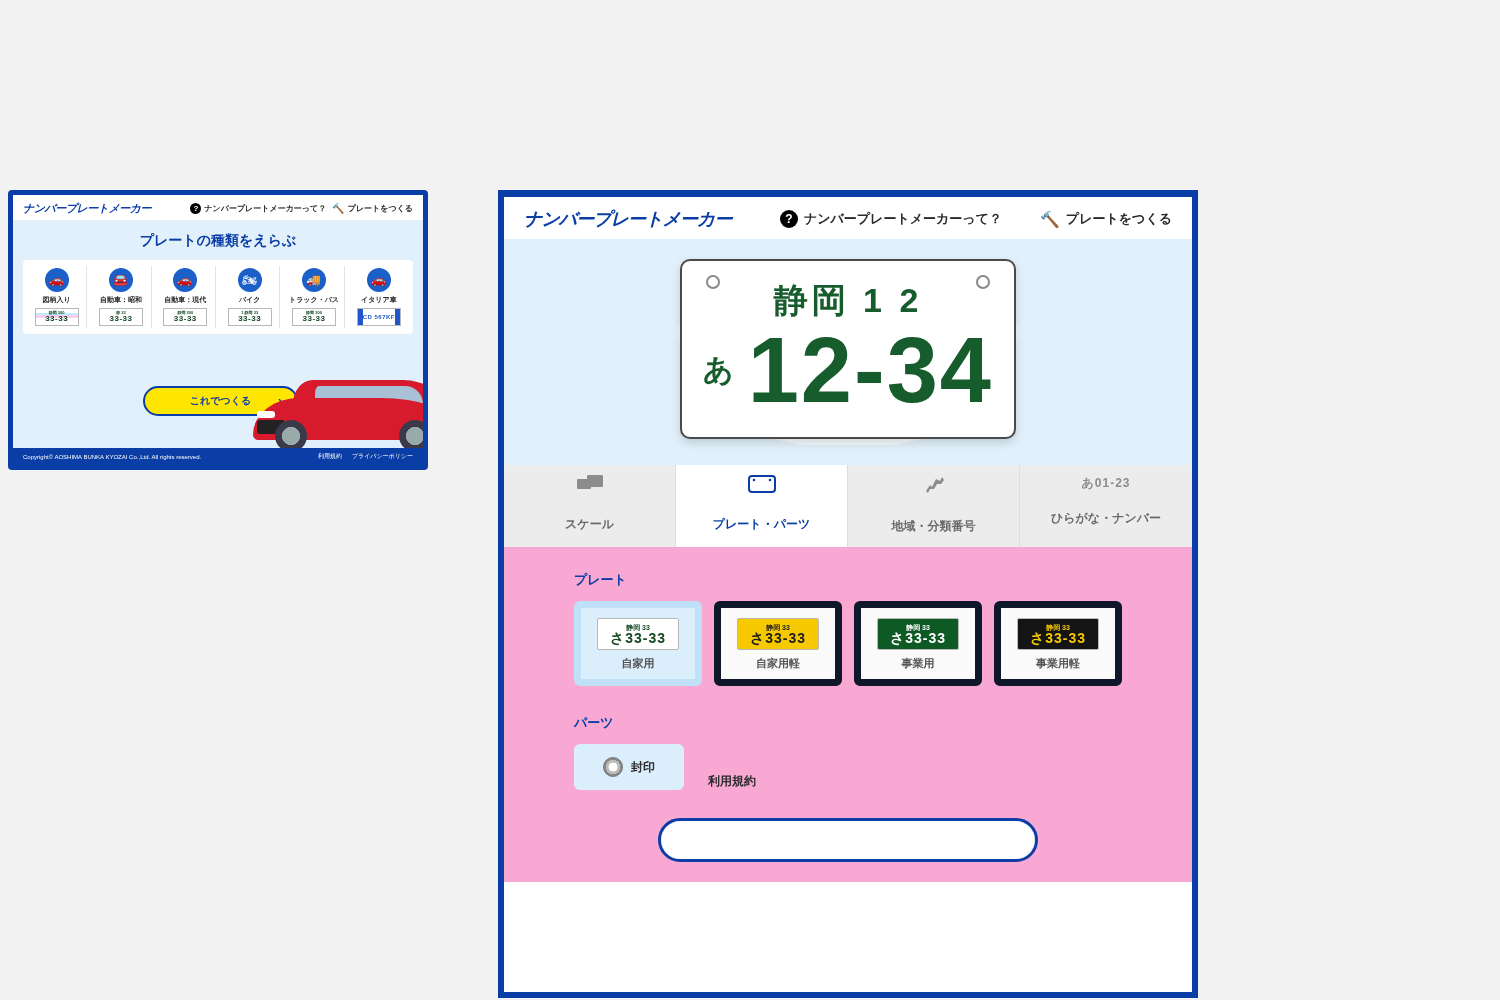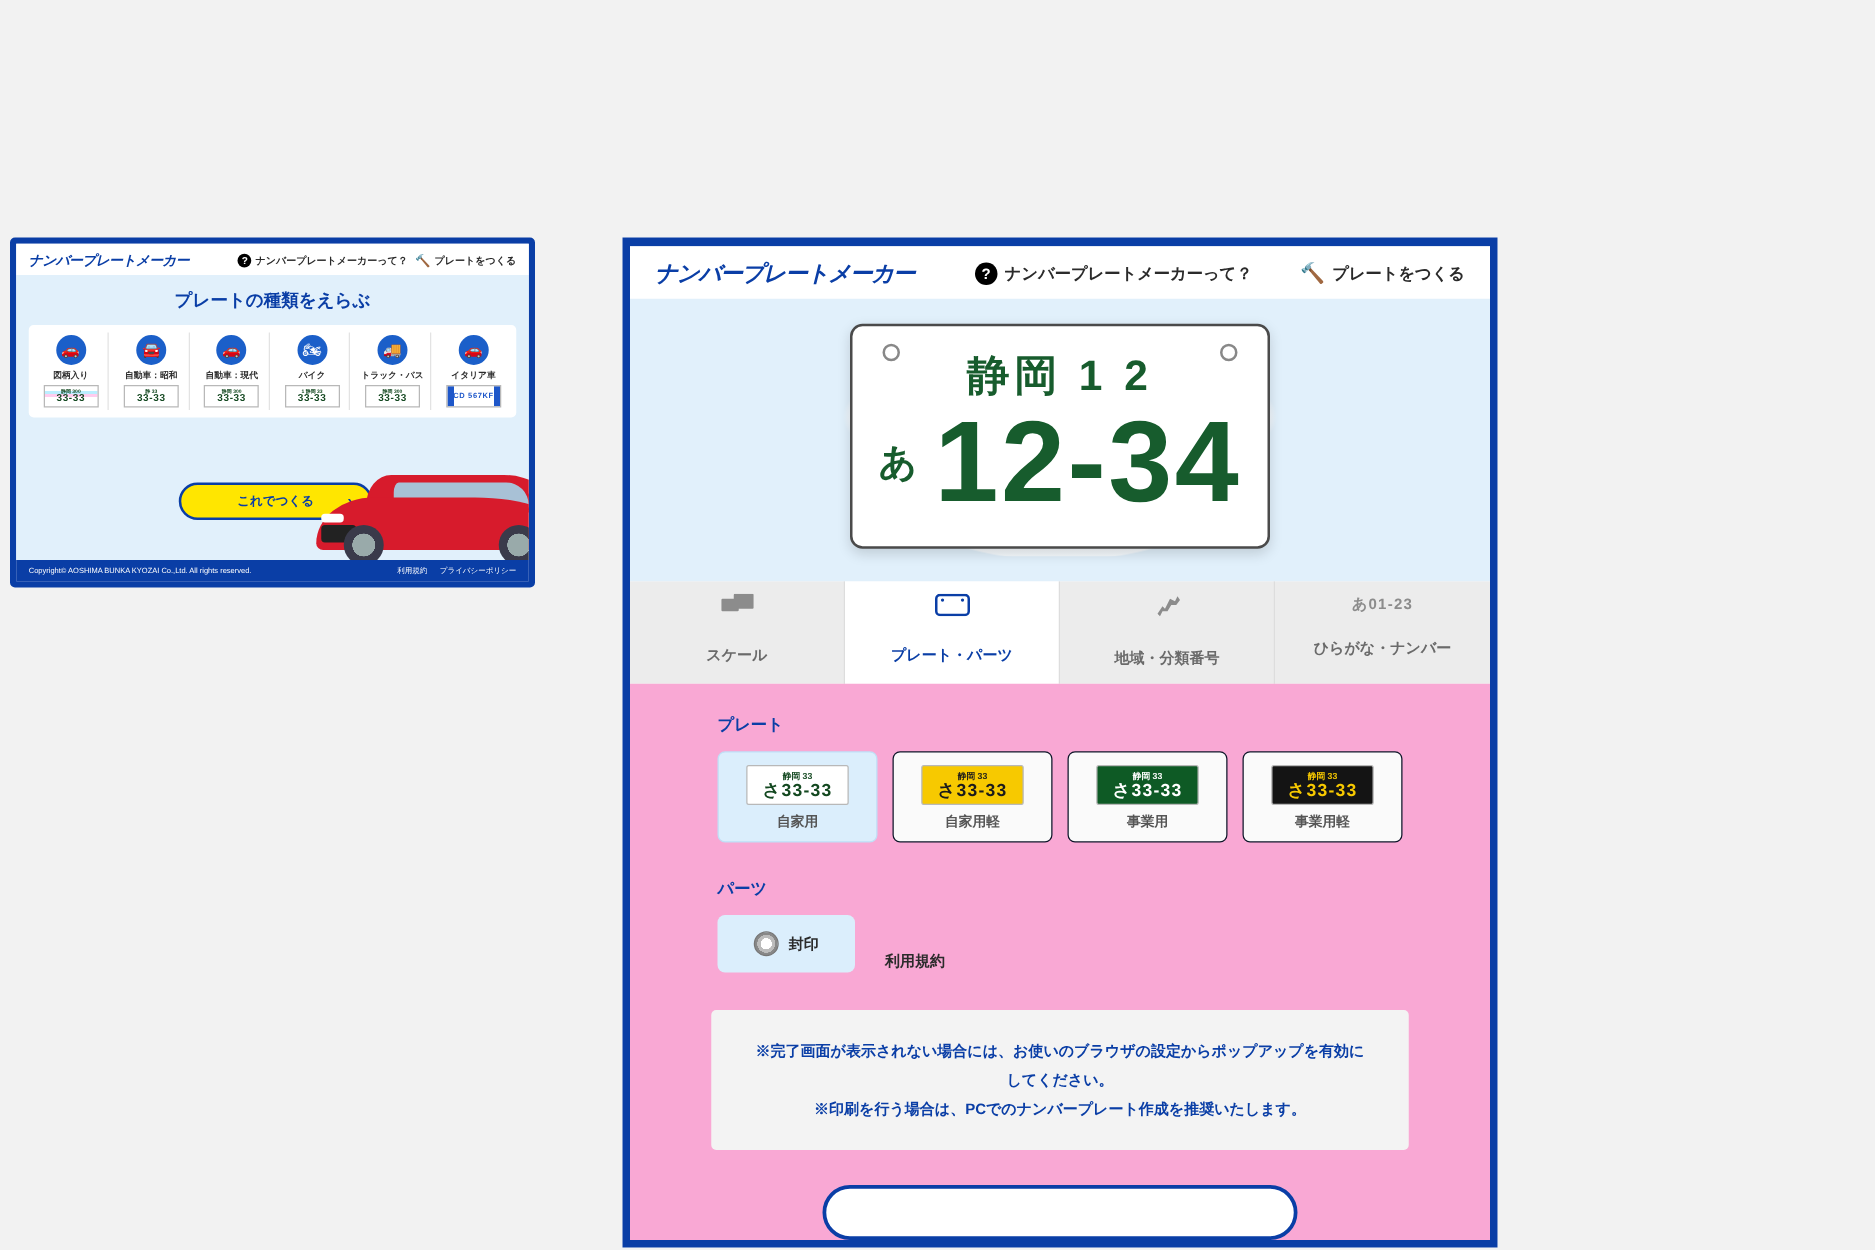--- a/index.html
+++ b/index.html
@@ -227,21 +227,21 @@
     padding:24px 70px 20px 70px;
   }
   .sec-title{color:var(--blue);font-weight:800;font-size:13px;margin:0 0 12px 0;}
   .plate-options{
     display:grid;
     grid-template-columns:repeat(4,1fr);
     gap:12px;
     margin-bottom:28px;
   }
   .opt{
-    border:1px solid #0f172a;border-radius:6px;
+    border:7px solid #0f172a;border-radius:6px;
     background:#fafafa;
     padding:10px 6px 8px 6px;
     display:flex;flex-direction:column;align-items:center;gap:6px;
     cursor:pointer;
   }
   .opt.selected{
     background:#dbeefc;border-color:#bfe0f7;
   }
   .opt-label{font-size:11px;font-weight:700;color:#555;}
   .mini-plate-b{
@@ -480,20 +480,16 @@
 
     <div class="sec-title">パーツ</div>
     <div class="parts-row">
       <div class="seal-box">
         <span class="seal-ring"></span>
         <span>封印</span>
       </div>
       <span class="parts-none">利用規約</span>
     </div>
 
-    <div class="note-box">
-      <div>※完了画面が表示されない場合には、お使いのブラウザの設定からポップアップを有効にしてください。</div>
-      <div>※印刷を行う場合は、PCでのナンバープレート作成を推奨いたします。</div>
-    </div>
 
     <div class="big-yellow"></div>
   </div>
 </div>
 
 </body></html>

